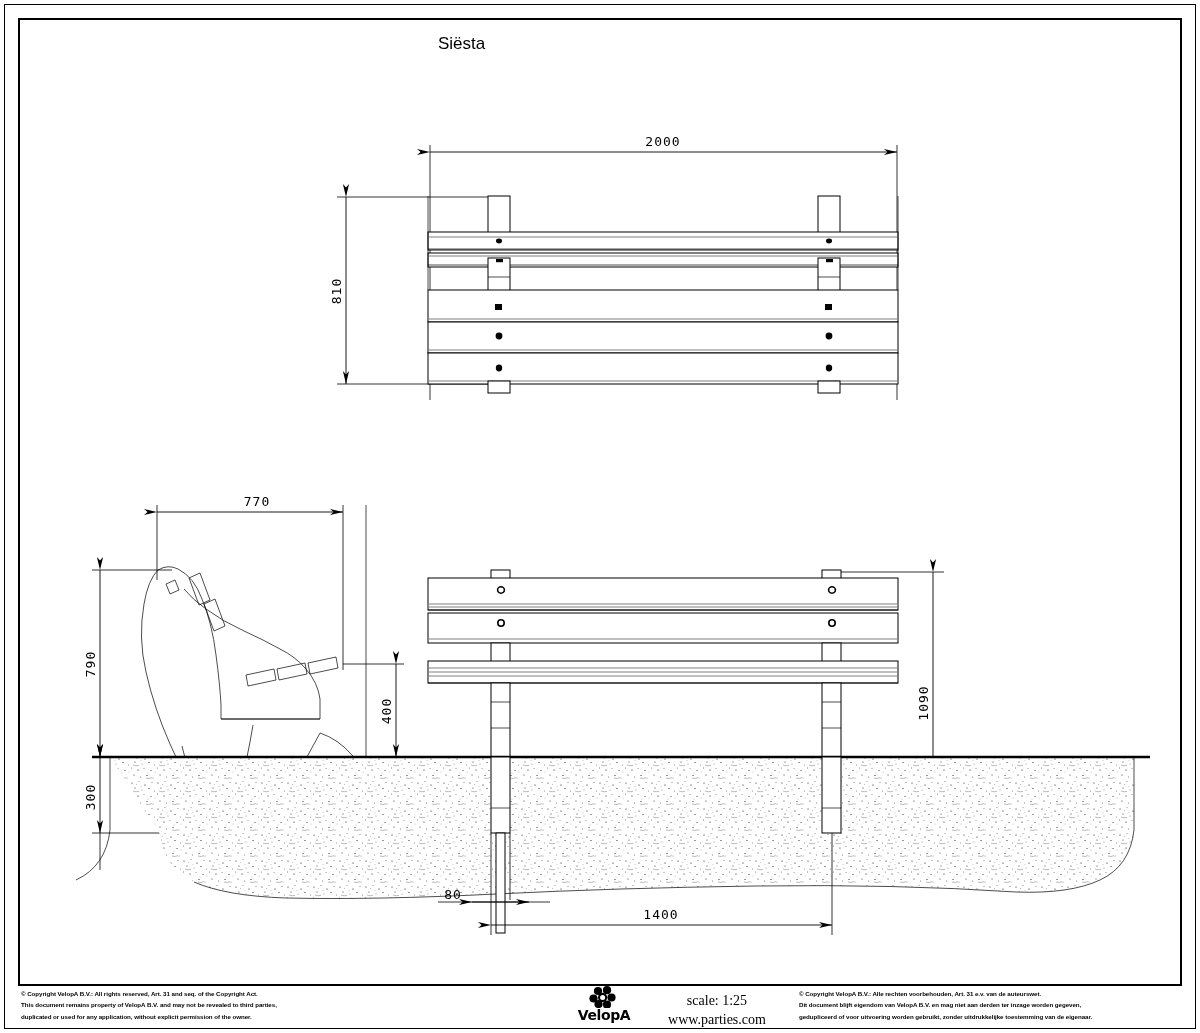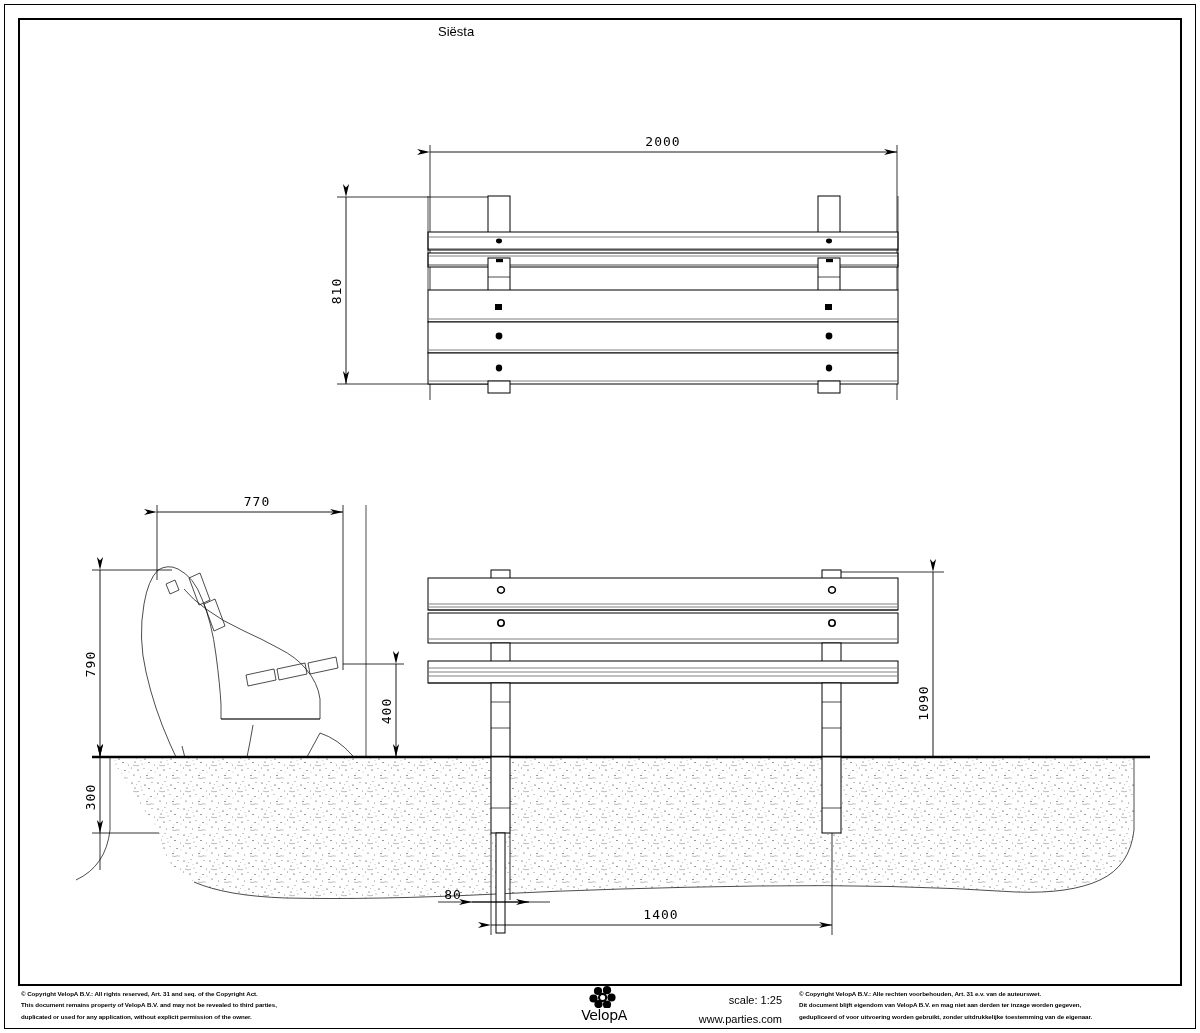--- a/index.html
+++ b/index.html
@@ -12,27 +12,27 @@
                 border:1px solid #000;box-sizing:border-box;}
   .inner-border{position:absolute;left:18px;top:18px;width:1164px;height:968px;
                 border:2.5px solid #000;box-sizing:border-box;}
 
   
   .titleblock{position:absolute;left:19px;top:988px;width:1162px;height:44px;}
   .tb-left{position:absolute;left:2px;top:0px;width:400px;}
   .tb-right{position:absolute;left:780px;top:0px;width:395px;}
   .tb-line{font-size:6.2px;line-height:11.4px;white-space:nowrap;font-weight:bold;
            letter-spacing:-0.05px;}
-  .tb-product{position:absolute;left:438px;top:24px;font-size:13px;white-space:nowrap;}
+  .tb-product{position:absolute;left:438px;top:34px;font-size:17px;white-space:nowrap;}
   .tb-logo{position:absolute;left:573px;top:986px;width:62px;height:46px;}
   .tb-logo .mark{position:relative;width:34px;height:22px;margin:0 auto;}
-  .tb-logo .brand{font-size:14px;font-weight:normal;text-align:center;
+  .tb-logo .brand{font-size:14px;font-weight:bold;text-align:center;
                   letter-spacing:-0.4px;line-height:14px;font-family:"DejaVu Sans",sans-serif;}
-  .tb-scale{position:absolute;left:652px;top:991px;width:130px;text-align:right;
-            font-size:11px;line-height:19px;}
+  .tb-scale{position:absolute;left:652px;top:991px;width:130px;text-align:center;
+            font-size:14px;line-height:19px;font-family:Liberation Serif, serif;}
 
   
   #cad{position:absolute;left:0;top:0;width:1200px;height:1033px;}
 
   text{font-family:"DejaVu Sans Mono","Liberation Mono",monospace;fill:#000;}
   .dim-text{font-size:13px;letter-spacing:1px;}
   .lead, .dimline, .extline{stroke:#000;fill:none;}
   .dimline{stroke-width:0.9;}
   .extline{stroke-width:0.8;}
   .obj{stroke:#000;fill:none;stroke-width:1;}

